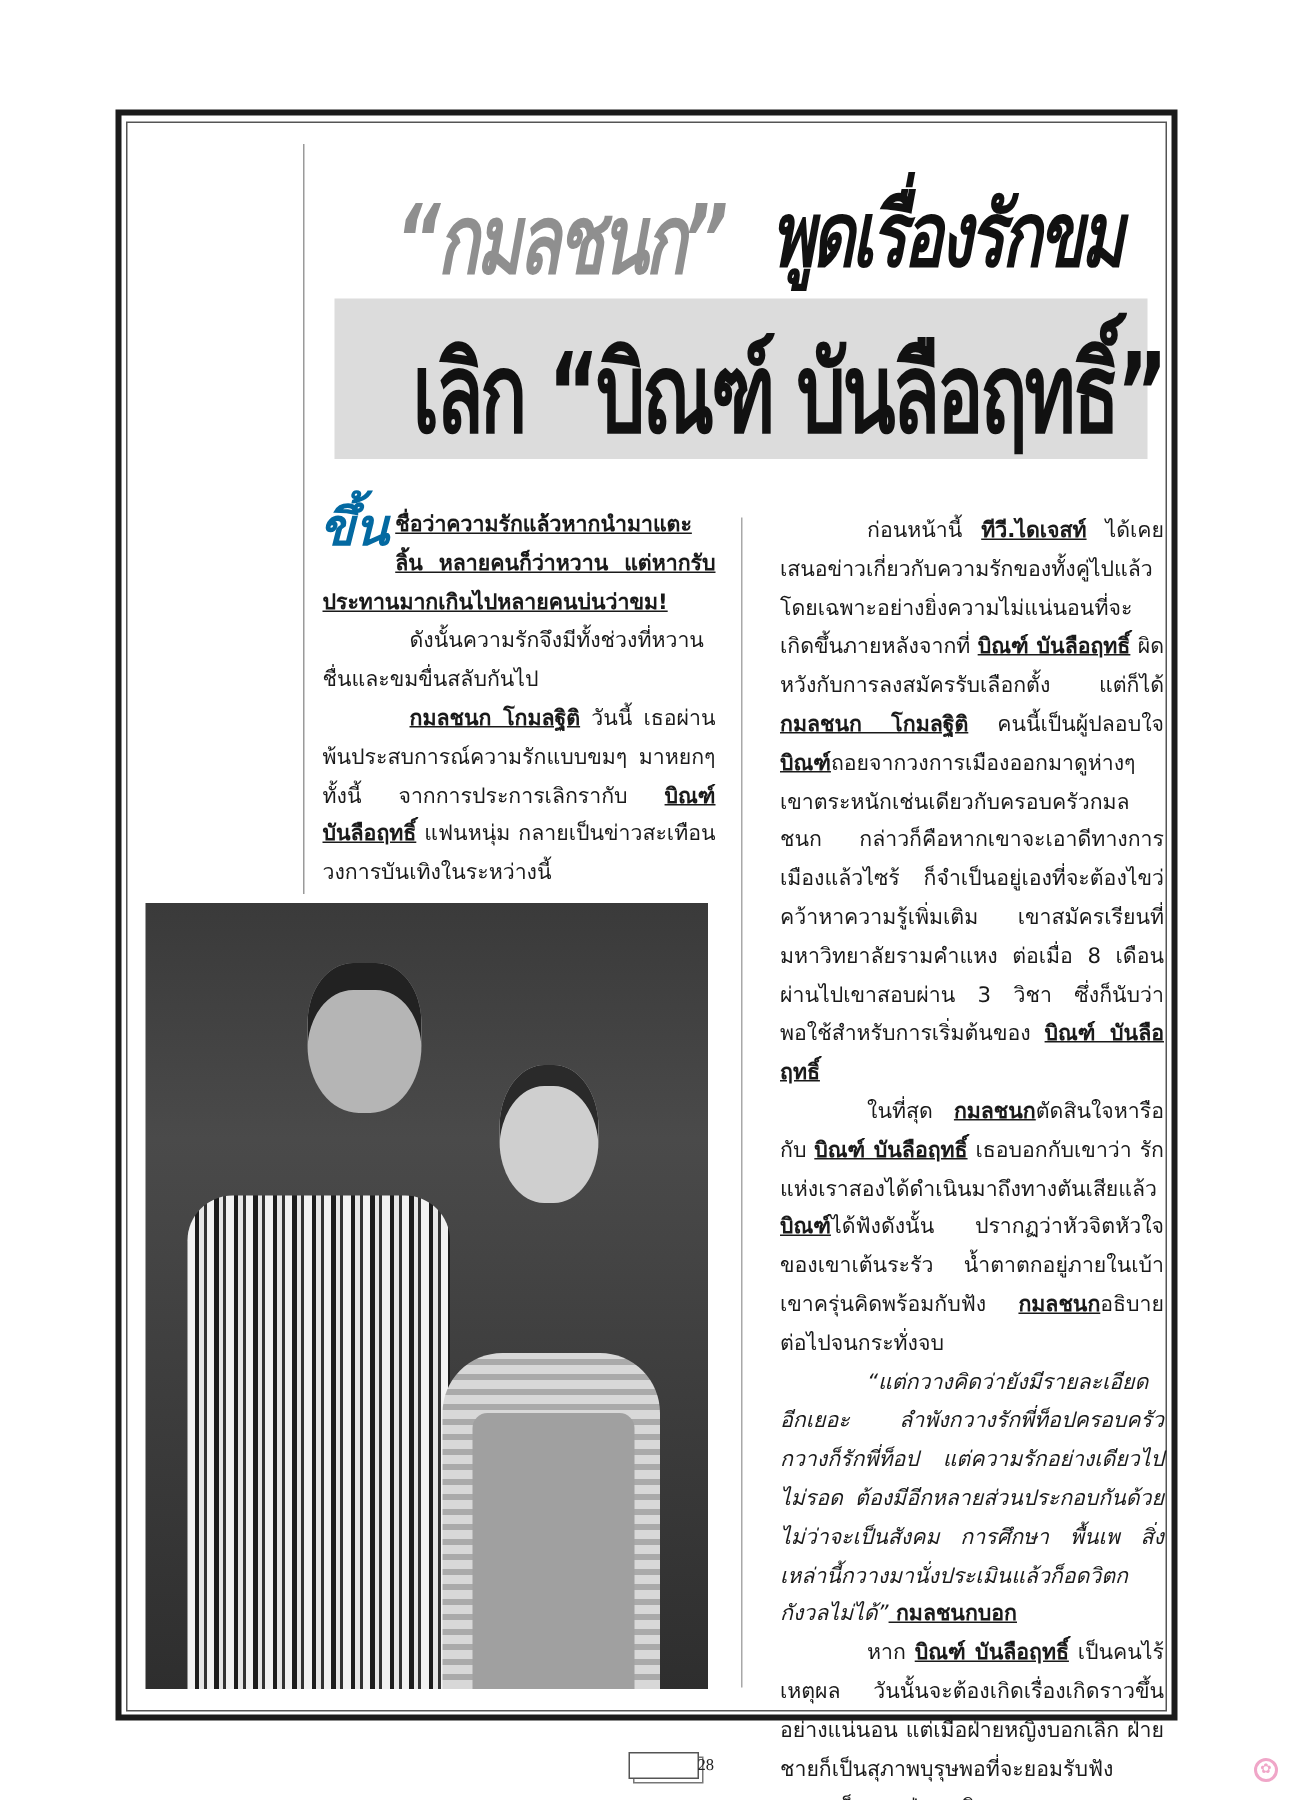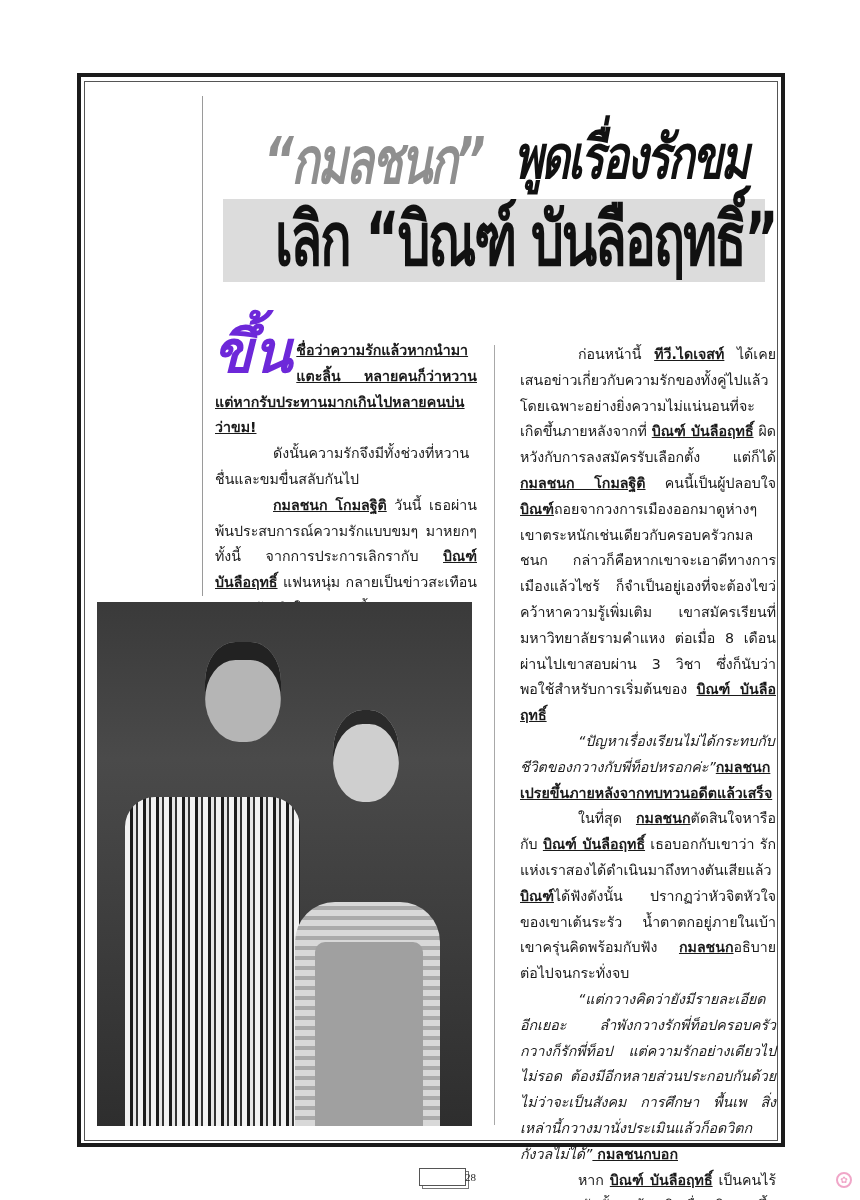--- a/index.html
+++ b/index.html
@@ -30,21 +30,21 @@
       font-size: 64px; color: #8f8f8f; letter-spacing: -3px; transform: scaleX(0.72);
       transform-origin: left bottom; white-space: nowrap; line-height: 1;
     }
     .hl-rest {
       position: absolute; left: 250px; bottom: 6px;
       font-weight: bold; font-style: italic; font-size: 60px; color: #111;
       letter-spacing: -3px; transform: scaleX(0.74); transform-origin: left bottom;
       white-space: nowrap; line-height: 1;
     }
     .banner {
-      position: absolute; left: 223px; top: 199px; width: 542px; height: 83px;
+      position: absolute; left: 223px; top: 199px; width: 542px; height: 107px;
       background: #dcdcdc;
     }
     .banner-text {
       position: absolute; left: 52px; bottom: 6px;
       font-weight: bold; font-size: 74px; color: #111; letter-spacing: -3px;
       transform: scaleX(0.7); transform-origin: left bottom; white-space: nowrap; line-height: 1;
     }
 
     .col {
       position: absolute; font-family: "DejaVu Sans", sans-serif; font-size: 14.2px;
@@ -53,21 +53,21 @@
     .col p { margin: 0; text-align: justify; text-align-last: left; }
     .col .indent { text-indent: 58px; }
     .col .it { }
     .col b { font-weight: bold; text-decoration: underline; }
 
     .col-left { left: 215px; top: 338px; width: 262px; }
     .col-right { left: 520px; top: 342px; width: 256px; }
 
     .dropcap {
       float: left; font-family: "DejaVu Serif", serif; font-weight: bold; font-style: italic;
-      font-size: 58px; line-height: 40px; margin: -6px 4px 0 -2px; color: #6d28d9;
+      font-size: 34px; line-height: 40px; margin: -6px 4px 0 -2px; color: #0369a1;
     }
 
     .photo {
       position: absolute; left: 97px; top: 602px; width: 375px; height: 524px;
       background: linear-gradient(180deg, #3a3a3a 0%, #4a4a4a 30%, #2e2e2e 100%);
       overflow: hidden;
     }
     .photo .man-shirt {
       position: absolute; left: 28px; top: 195px; width: 175px; height: 330px;
       background: repeating-linear-gradient(90deg, #f2f2f2 0 5px, #1c1c1c 5px 8px, #e6e6e6 8px 11px, #333 11px 13px);
@@ -135,20 +135,19 @@
 <div class="photo">
   <div class="man-shirt"></div>
   <div class="man-head"></div>
   <div class="woman-body"></div>
   <div class="woman-dress"></div>
   <div class="woman-head"></div>
 </div>
 
 <div class="col col-right">
   <p class="indent"><span>ก่อนหน้านี้ </span><b>ทีวี.ไดเจสท์</b><span> ได้เคยเสนอข่าวเกี่ยวกับความรักของทั้งคู่ไปแล้ว โดยเฉพาะอย่างยิ่งความไม่แน่นอนที่จะเกิดขึ้นภายหลังจากที่ </span><b>บิณฑ์ บันลือฤทธิ์</b><span> ผิดหวังกับการลงสมัครรับเลือกตั้ง แต่ก็ได้ </span><b>กมลชนก โกมลฐิติ</b><span> คนนี้เป็นผู้ปลอบใจ </span><b>บิณฑ์</b><span>ถอยจากวงการเมืองออกมาดูห่างๆ เขาตระหนักเช่นเดียวกับครอบครัวกมลชนก กล่าวก็คือหากเขาจะเอาดีทางการเมืองแล้วไซร้ ก็จำเป็นอยู่เองที่จะต้องไขว่คว้าหาความรู้เพิ่มเติม เขาสมัครเรียนที่มหาวิทยาลัยรามคำแหง ต่อเมื่อ 8 เดือนผ่านไปเขาสอบผ่าน 3 วิชา ซึ่งก็นับว่าพอใช้สำหรับการเริ่มต้นของ </span><b>บิณฑ์ บันลือฤทธิ์</b></p>
-  <p class="indent"><i>“ปัญหาเรื่องเรียนไม่ได้กระทบกับชีวิตของกวางกับพี่ท็อปหรอกค่ะ”</i><b>กมลชนกเปรยขึ้นภายหลังจากทบทวนอดีตแล้วเสร็จ</b></p>
   <p class="indent"><span>ในที่สุด </span><b>กมลชนก</b><span>ตัดสินใจหารือกับ </span><b>บิณฑ์ บันลือฤทธิ์</b><span> เธอบอกกับเขาว่า รักแห่งเราสองได้ดำเนินมาถึงทางตันเสียแล้ว </span><b>บิณฑ์</b><span>ได้ฟังดังนั้น ปรากฏว่าหัวจิตหัวใจของเขาเต้นระรัว น้ำตาตกอยู่ภายในเบ้า เขาครุ่นคิดพร้อมกับฟัง </span><b>กมลชนก</b><span>อธิบายต่อไปจนกระทั่งจบ</span></p>
   <p class="indent"><i>“แต่กวางคิดว่ายังมีรายละเอียดอีกเยอะ ลำพังกวางรักพี่ท็อปครอบครัวกวางก็รักพี่ท็อป แต่ความรักอย่างเดียวไปไม่รอด ต้องมีอีกหลายส่วนประกอบกันด้วย ไม่ว่าจะเป็นสังคม การศึกษา พื้นเพ สิ่งเหล่านี้กวางมานั่งประเมินแล้วก็อดวิตกกังวลไม่ได้”</i><b> กมลชนกบอก</b></p>
   <p class="indent"><span>หาก </span><b>บิณฑ์ บันลือฤทธิ์</b><span> เป็นคนไร้เหตุผล วันนั้นจะต้องเกิดเรื่องเกิดราวขึ้นอย่างแน่นอน แต่เมื่อฝ่ายหญิงบอกเลิก ฝ่ายชายก็เป็นสุภาพบุรุษพอที่จะยอมรับฟังความเห็นของฝ่ายหญิง</span></p>
 </div>
 
 <div class="page-number">28</div>
 <div class="corner-mark">✿</div>
 
 </body></html>

